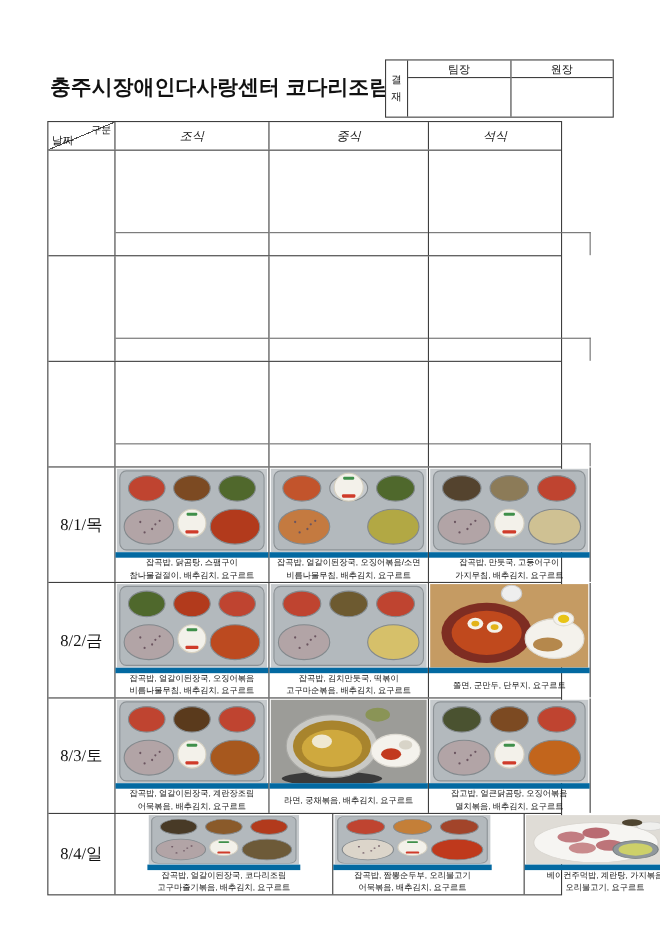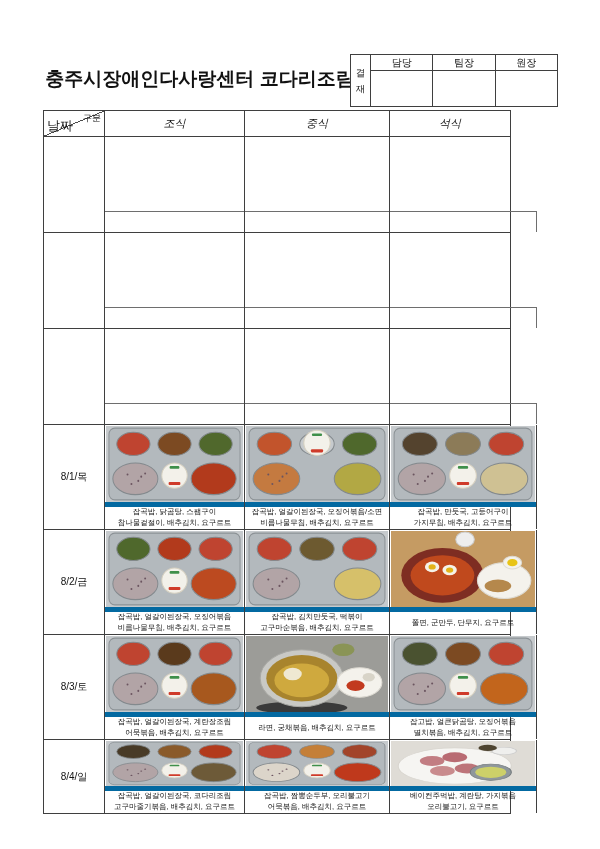--- a/index.html
+++ b/index.html
@@ -8,54 +8,50 @@
   
   .approval{position:absolute;left:350px;top:54px;width:208px;height:53px;border:1px solid #3f3f3f;display:flex;box-sizing:border-box;background:#fff;}
   .appr-side{width:19px;border-right:1px solid #3f3f3f;display:flex;flex-direction:column;align-items:center;justify-content:center;gap:7px;font-size:9.5px;line-height:1;}
   .appr-col{flex:1;display:flex;flex-direction:column;}
   .appr-col + .appr-col{border-left:1px solid #3f3f3f;}
   .appr-head{height:15px;border-bottom:1px solid #3f3f3f;display:flex;align-items:center;justify-content:center;font-size:10px;}
   .appr-sig{flex:1;}
   
   .mtable{position:absolute;left:43px;top:110px;width:468px;border:1px solid #3f3f3f;box-sizing:border-box;background:#fff;}
   .trow{display:flex;border-bottom:1px solid #3f3f3f;box-sizing:border-box;}
-  .trow:last-child{border-bottom:none;}
+  .trow:last-child{border-bottom:none;gap:29px;}
   .thead{height:26px;}
   .corner{width:61px;position:relative;border-right:1px solid #3f3f3f;box-sizing:border-box;background:linear-gradient(to bottom right,transparent 49.2%,#4a4a4a 49.2% 51.2%,transparent 51.2%);}
   .corner-tr{position:absolute;top:1px;right:3px;font-size:9px;}
-  .corner-bl{position:absolute;bottom:1px;left:3px;font-size:13px;}
+  .corner-bl{position:absolute;bottom:1px;left:3px;font-size:10px;}
   .col-h{display:flex;align-items:center;justify-content:center;font-size:11px;box-sizing:border-box;font-style:italic;}
   .w-bf{width:139px;}
   .w-md{width:145px;border-left:1px solid #3f3f3f;}
   .w-dn{flex:1;border-left:1px solid #3f3f3f;}
-  .date-cell{width:61px;border-right:1px solid #3f3f3f;box-sizing:border-box;display:flex;align-items:center;justify-content:center;font-size:10px;}
+  .date-cell{width:61px;border-right:1px solid #3f3f3f;box-sizing:border-box;display:flex;align-items:center;justify-content:center;font-size:15px;font-family:Liberation Serif, serif;}
   .meal-cell{display:flex;flex-direction:column;box-sizing:border-box;min-width:0;}
   .row-empty{height:96px;}
   .empty-strip{height:21px;border-top:1px solid #6e6e6e;margin-top:auto;box-sizing:border-box;}
   .w-dn .empty-strip{width:147px;border-right:1px solid #6e6e6e;}
   .row-photo{height:105px;}
   .row-photo.short{height:73px;}
   .photo-wrap{flex:1;min-height:0;padding:1px 1px 0 1px;box-sizing:border-box;}
   .photo-wrap svg{width:100%;height:100%;display:block;}
   .caption{height:27px;border-top:5px solid #0369a1;box-sizing:border-box;display:flex;flex-direction:column;align-items:center;justify-content:center;font-size:7.5px;line-height:1.45;text-align:center;white-space:nowrap;overflow:hidden;}
   .din-inner{width:147px;height:100%;display:flex;flex-direction:column;border-right:1px solid #3f3f3f;box-sizing:border-box;}
 </style>
 </head>
 <body>
 
 <div class="page-title">충주시장애인다사랑센터 코다리조림</div>
 
 <div class="approval">
   <div class="appr-side">
     <span>결</span>
     <span>재</span>
-  </div>
-  <div class="appr-col">
-    <div class="appr-head">담당</div>
-    <div class="appr-sig"></div>
   </div>
   <div class="appr-col">
     <div class="appr-head">팀장</div>
     <div class="appr-sig"></div>
   </div>
   <div class="appr-col">
     <div class="appr-head">원장</div>
     <div class="appr-sig"></div>
   </div>
 </div>

